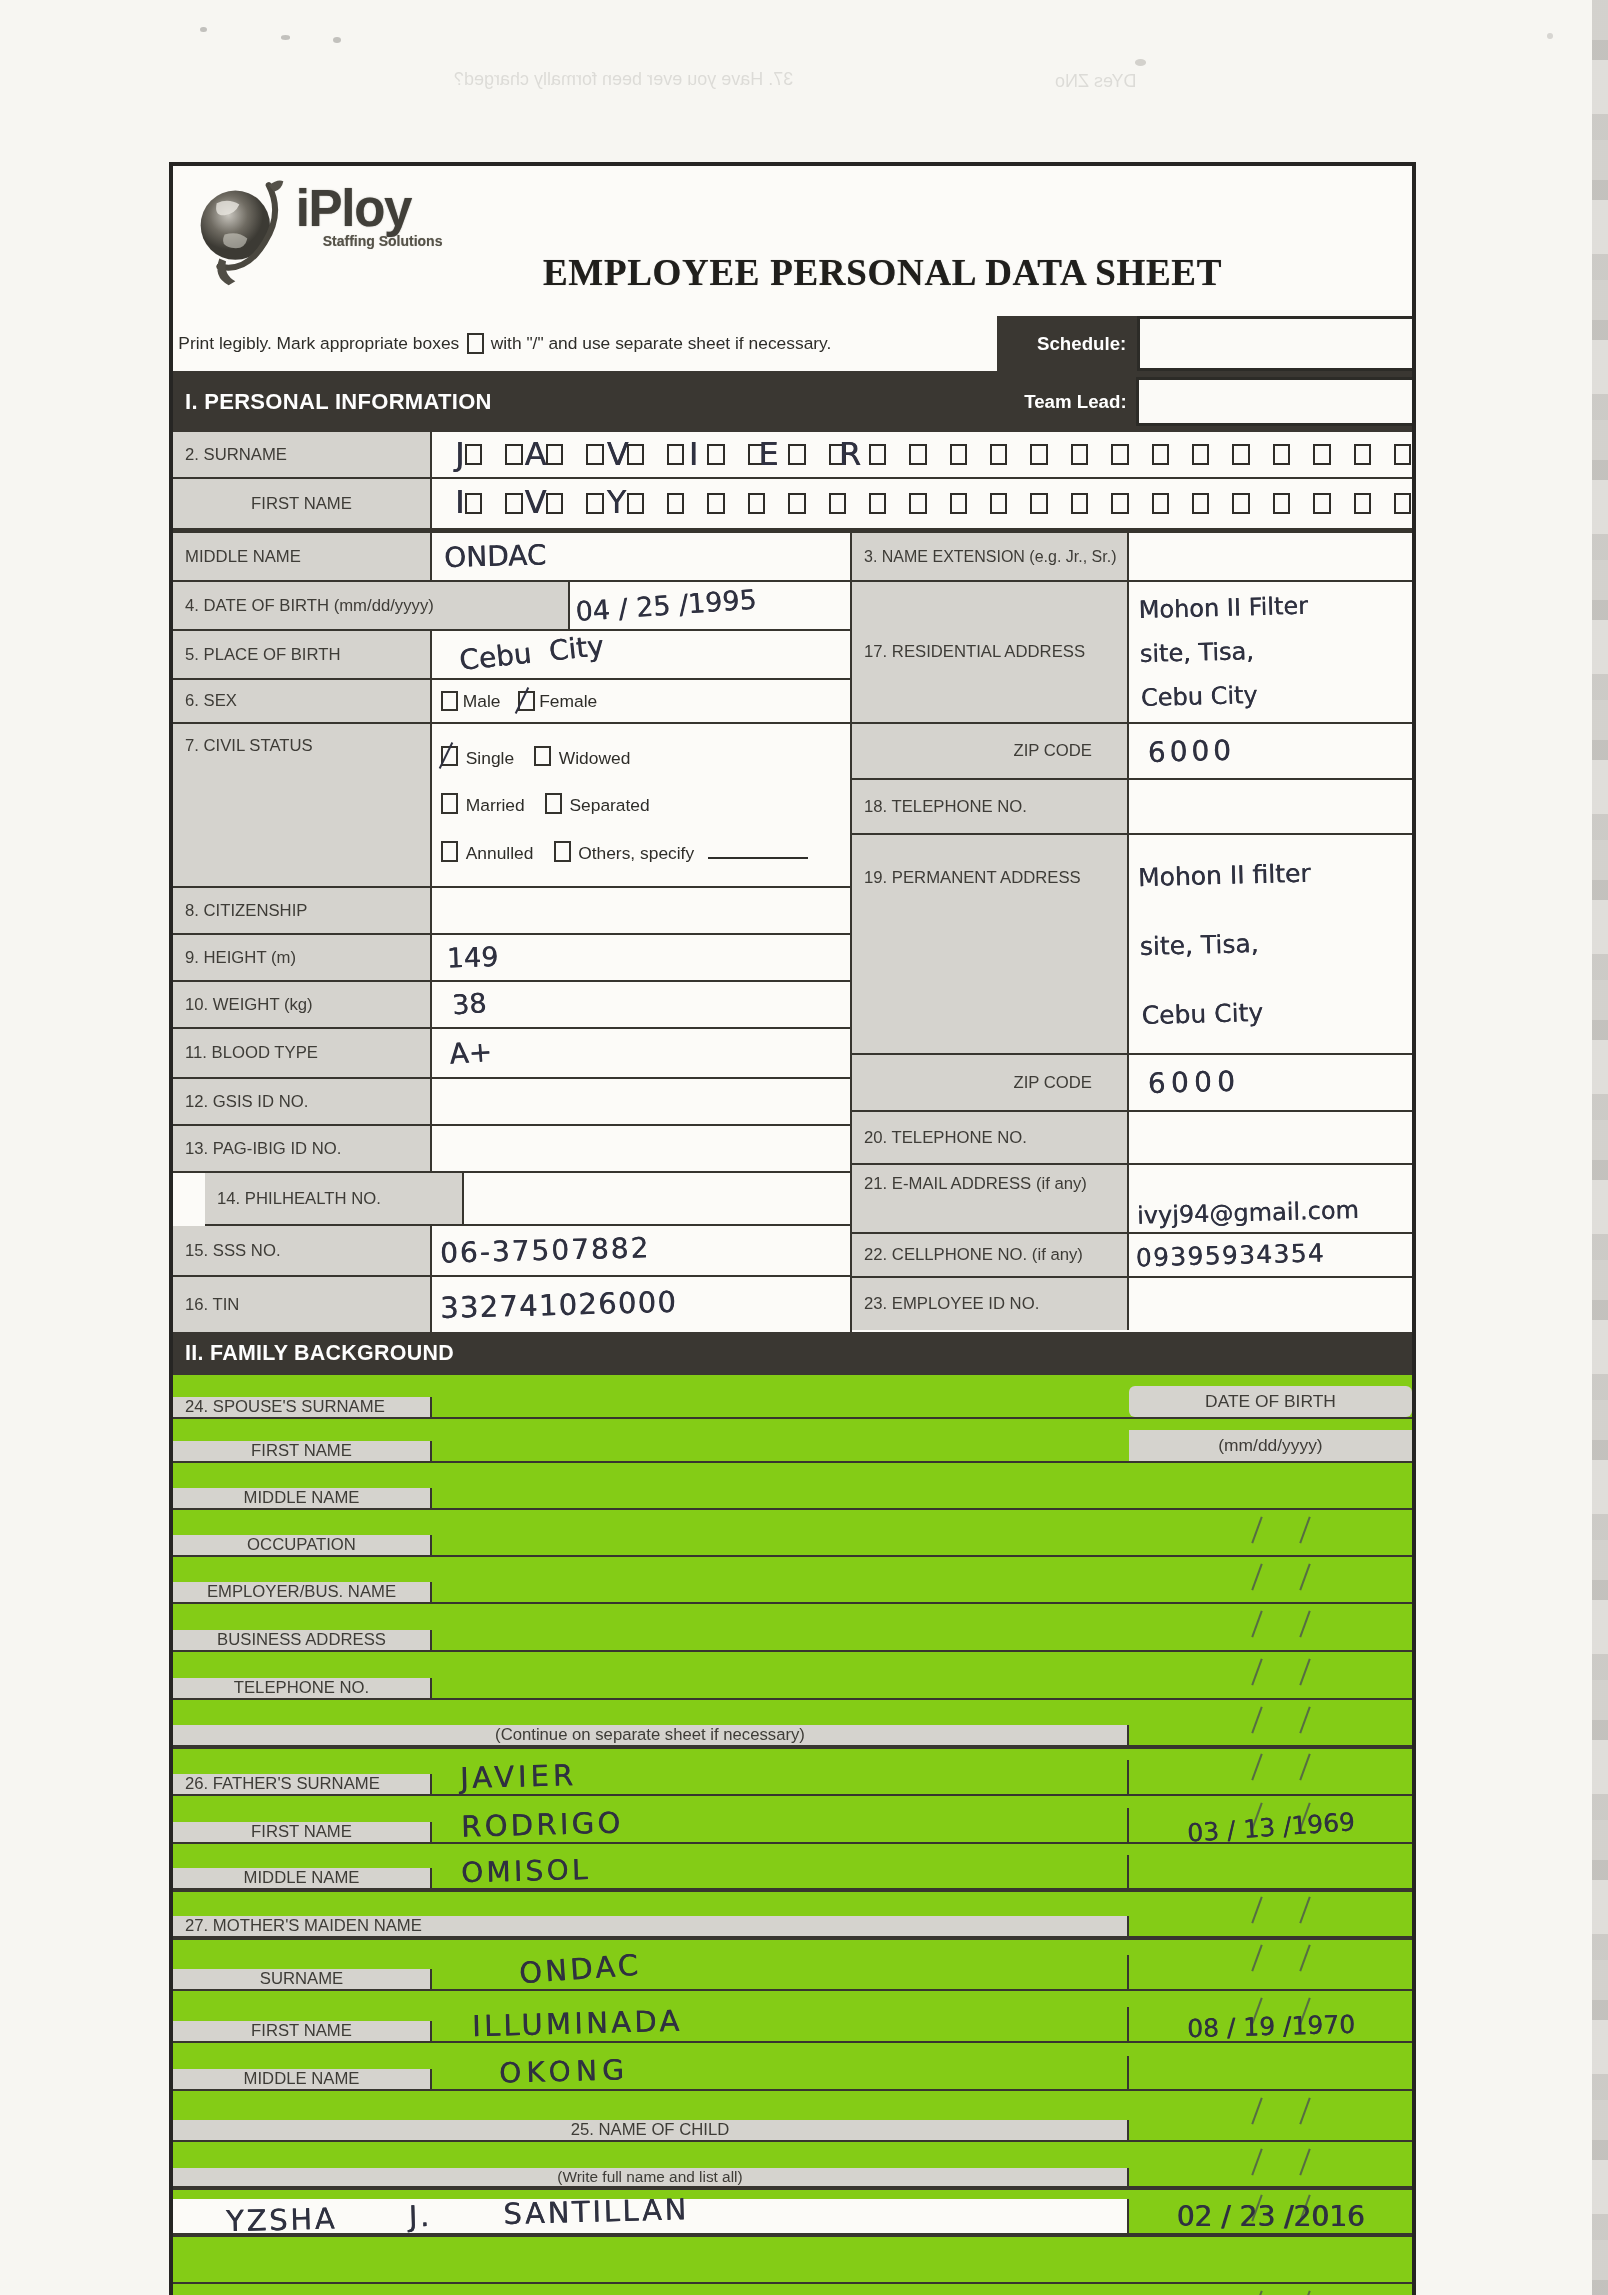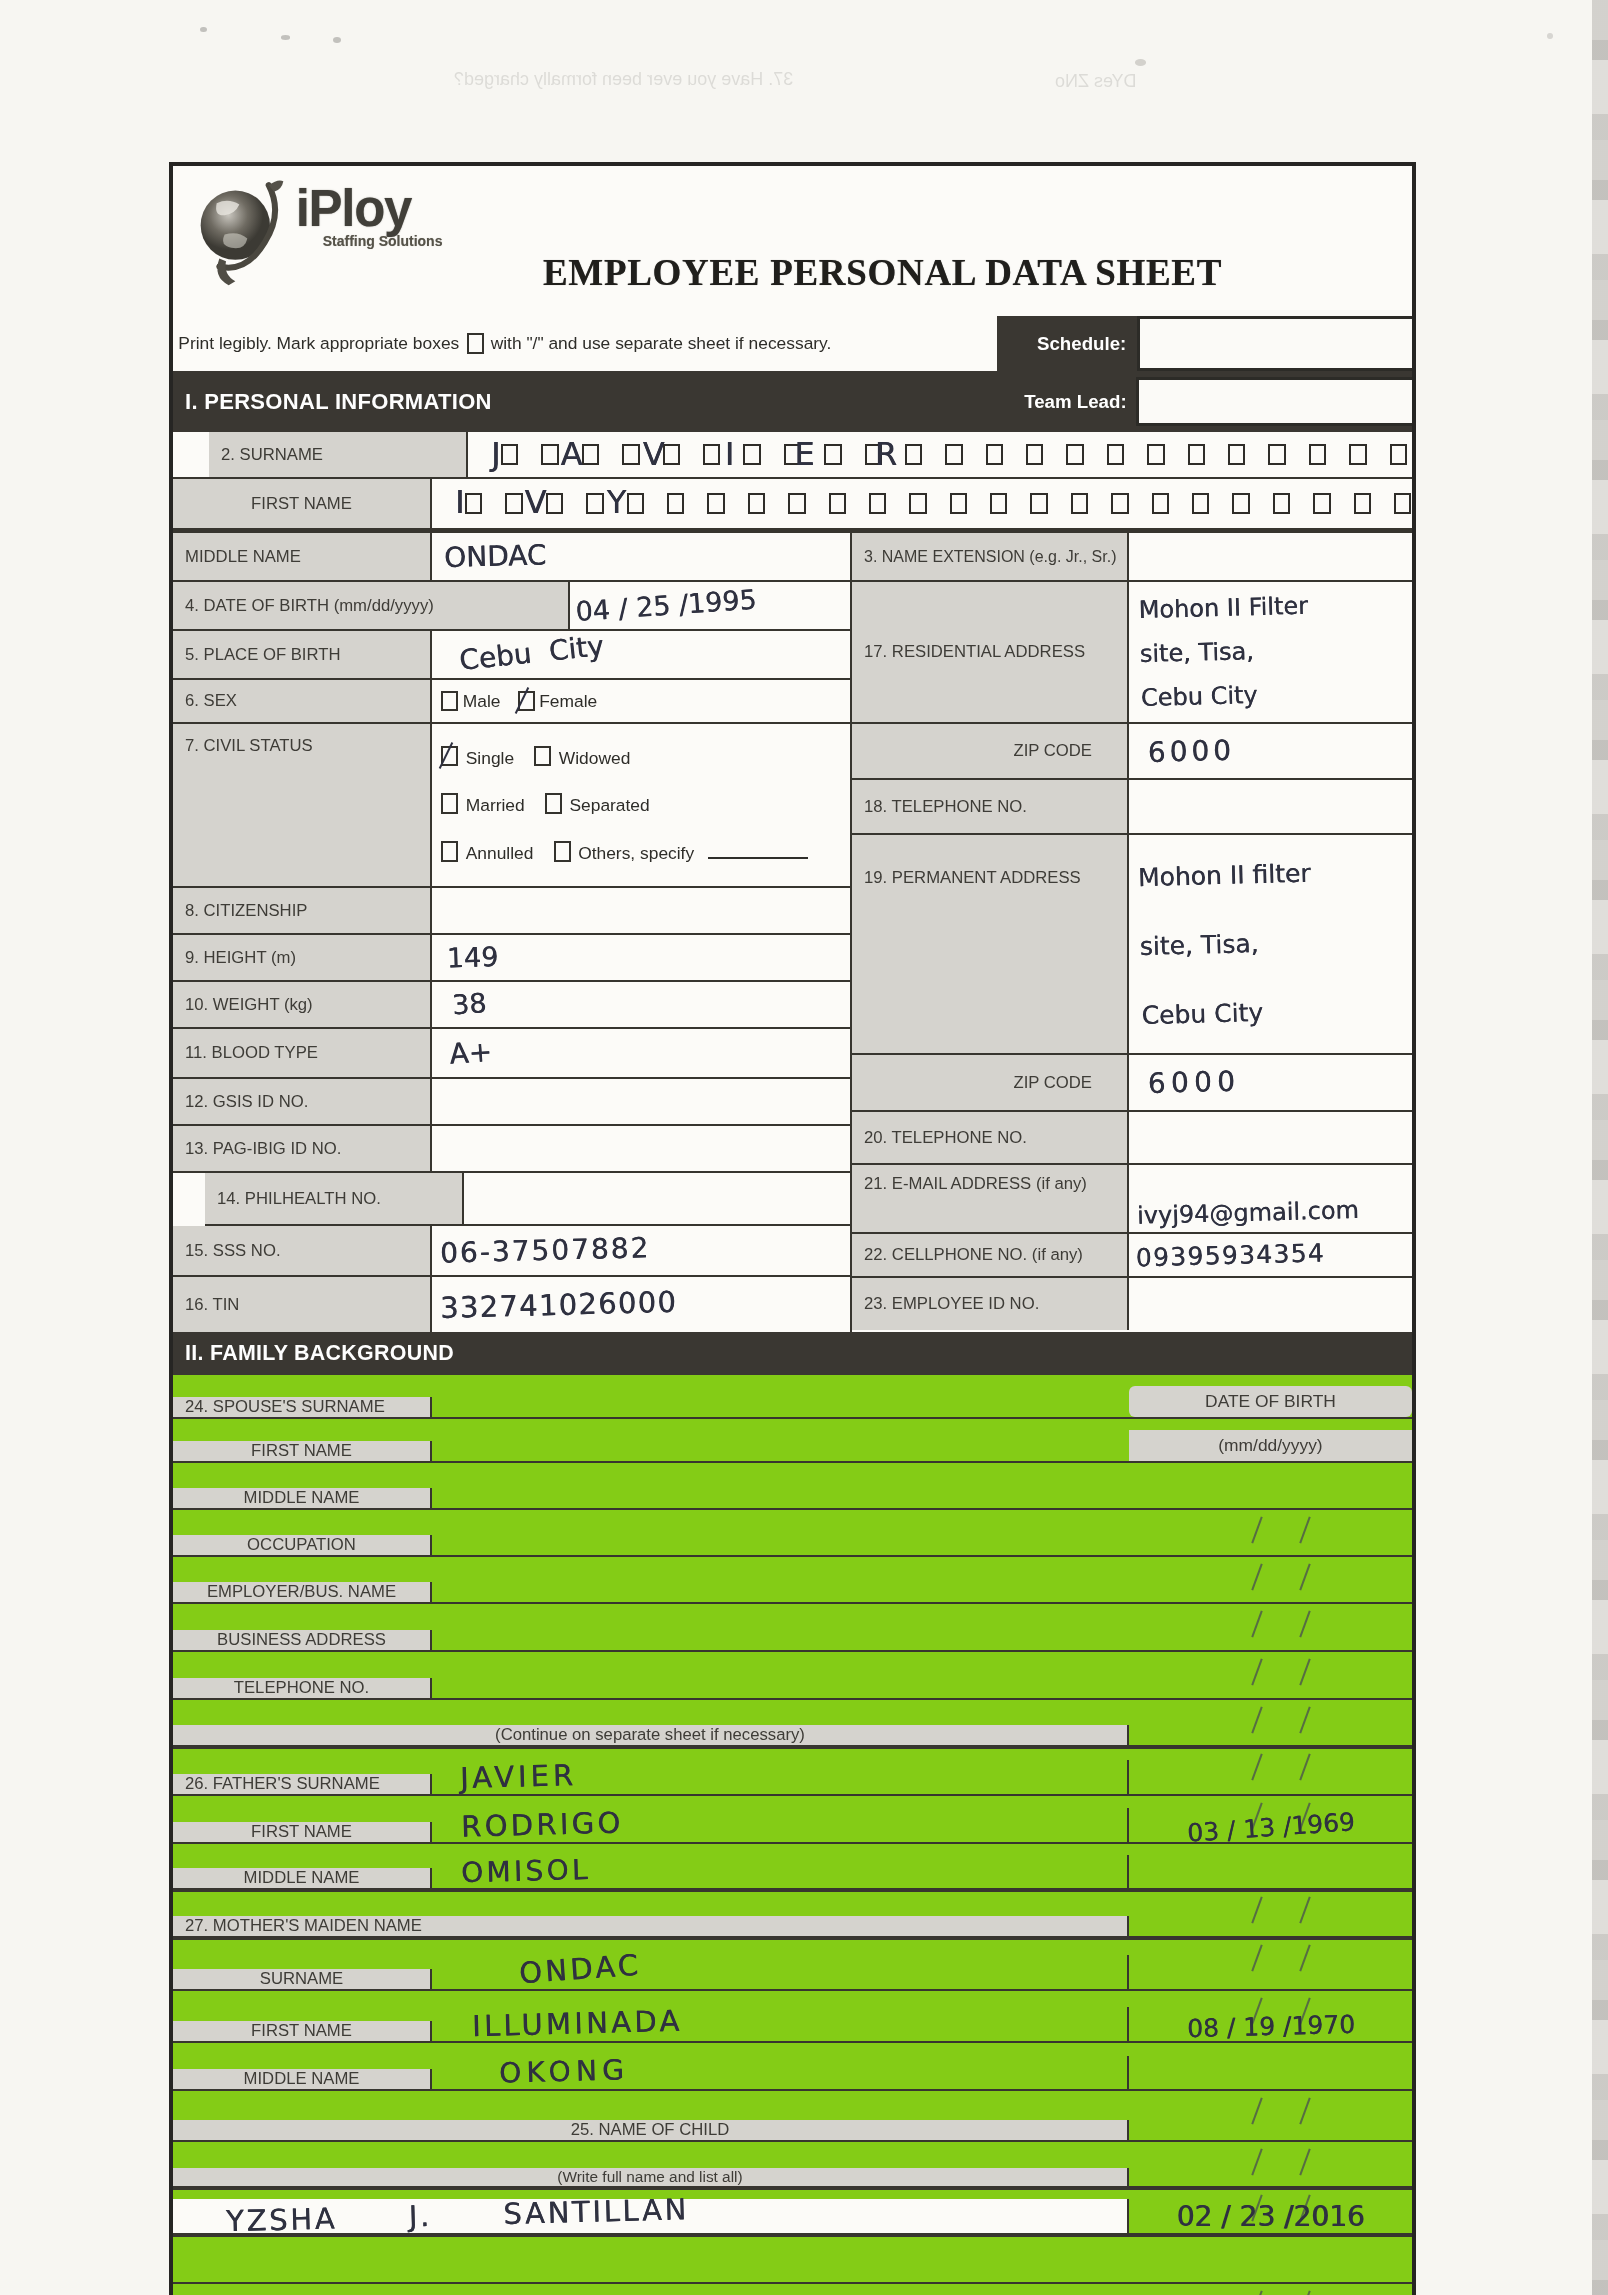--- a/index.html
+++ b/index.html
@@ -170,21 +170,21 @@
         <div class="sched-field"></div>
       </div>
     </div>
 
     <div class="sec-bar">
       <div class="sec-title">I. PERSONAL INFORMATION</div>
       <div class="tl-lab">Team Lead:</div>
       <div class="tl-field"></div>
     </div>
 
-    <div class="row" style="height:47px;padding-left:36px;">
+    <div class="row" style="height:47px;">
       <div class="lab w1">2. SURNAME</div>
       <div class="val">
         <div class="boxes">
             <span class="bx"></span>
             <span class="bx"></span>
             <span class="bx"></span>
             <span class="bx"></span>
             <span class="bx"></span>
             <span class="bx"></span>
             <span class="bx"></span>

